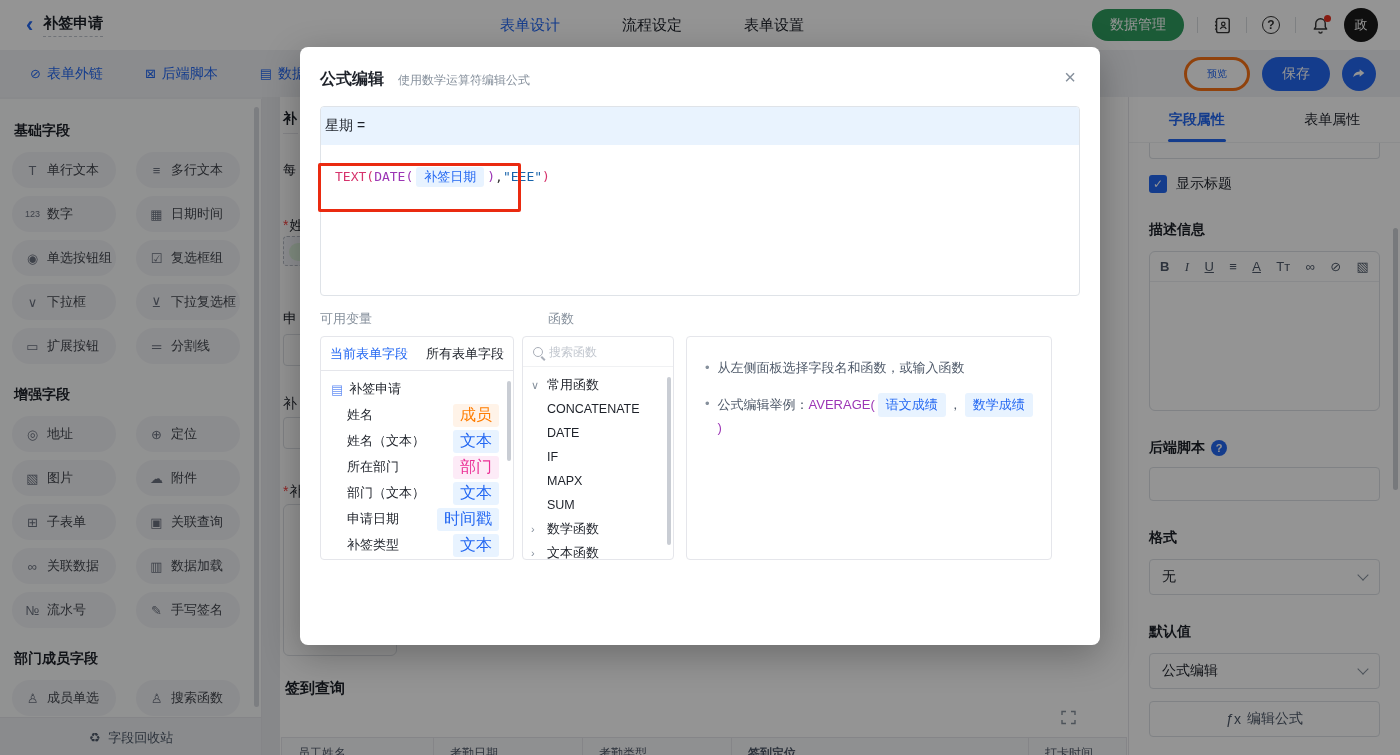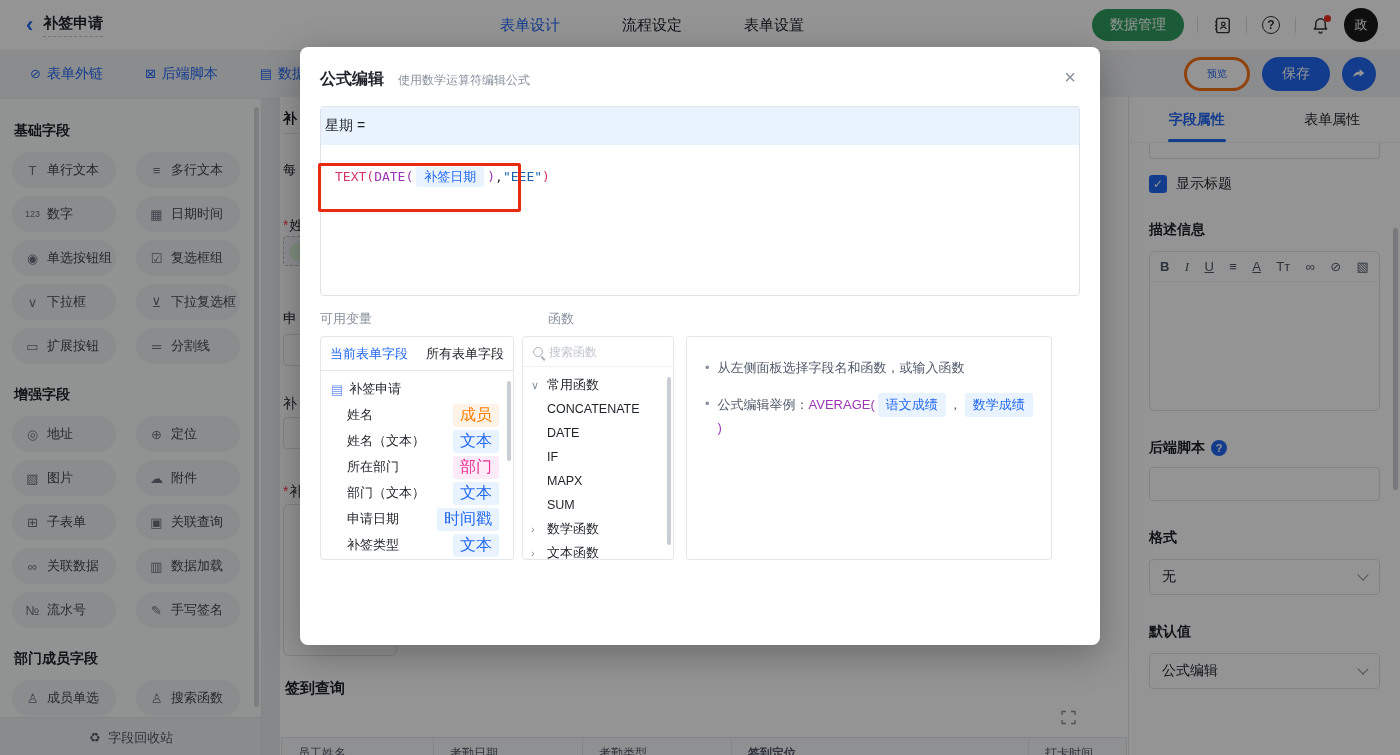--- a/index.html
+++ b/index.html
@@ -369,20 +369,24 @@
     <div class="rb-label">格式</div>
     <div class="rb-select">
         <span>无</span>
         <span class="chev"></span>
       </div>
     <div class="rb-label">默认值</div>
     <div class="rb-select">
         <span>公式编辑</span>
         <span class="chev"></span>
       </div>
+    <button class="fx-btn">
+        <span>ƒx</span>
+        <span>编辑公式</span>
+      </button>
 
     <div class="rb-scroll"></div>
   </aside>
 
   <div class="overlay"></div>
 
   <div class="modal">
     <div class="m-head">
       <span class="m-title">公式编辑</span>
       <span class="m-sub">使用数学运算符编辑公式</span>

